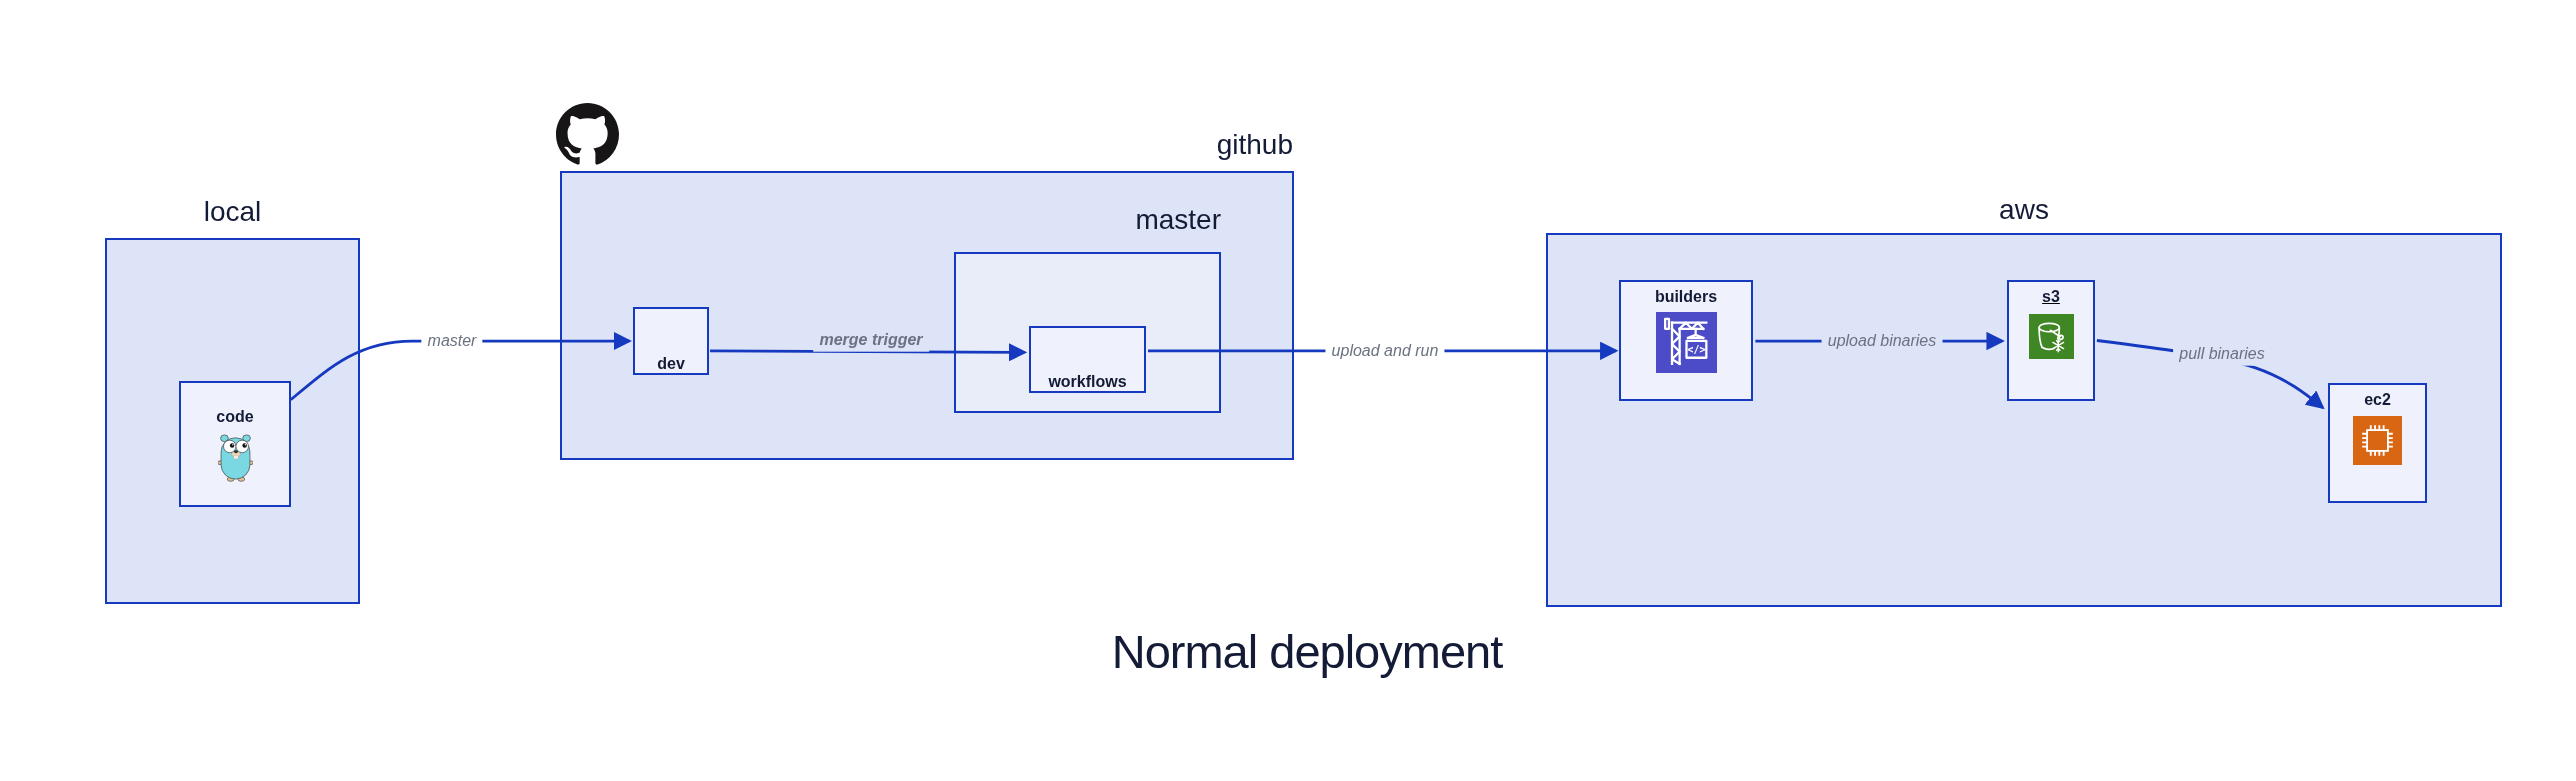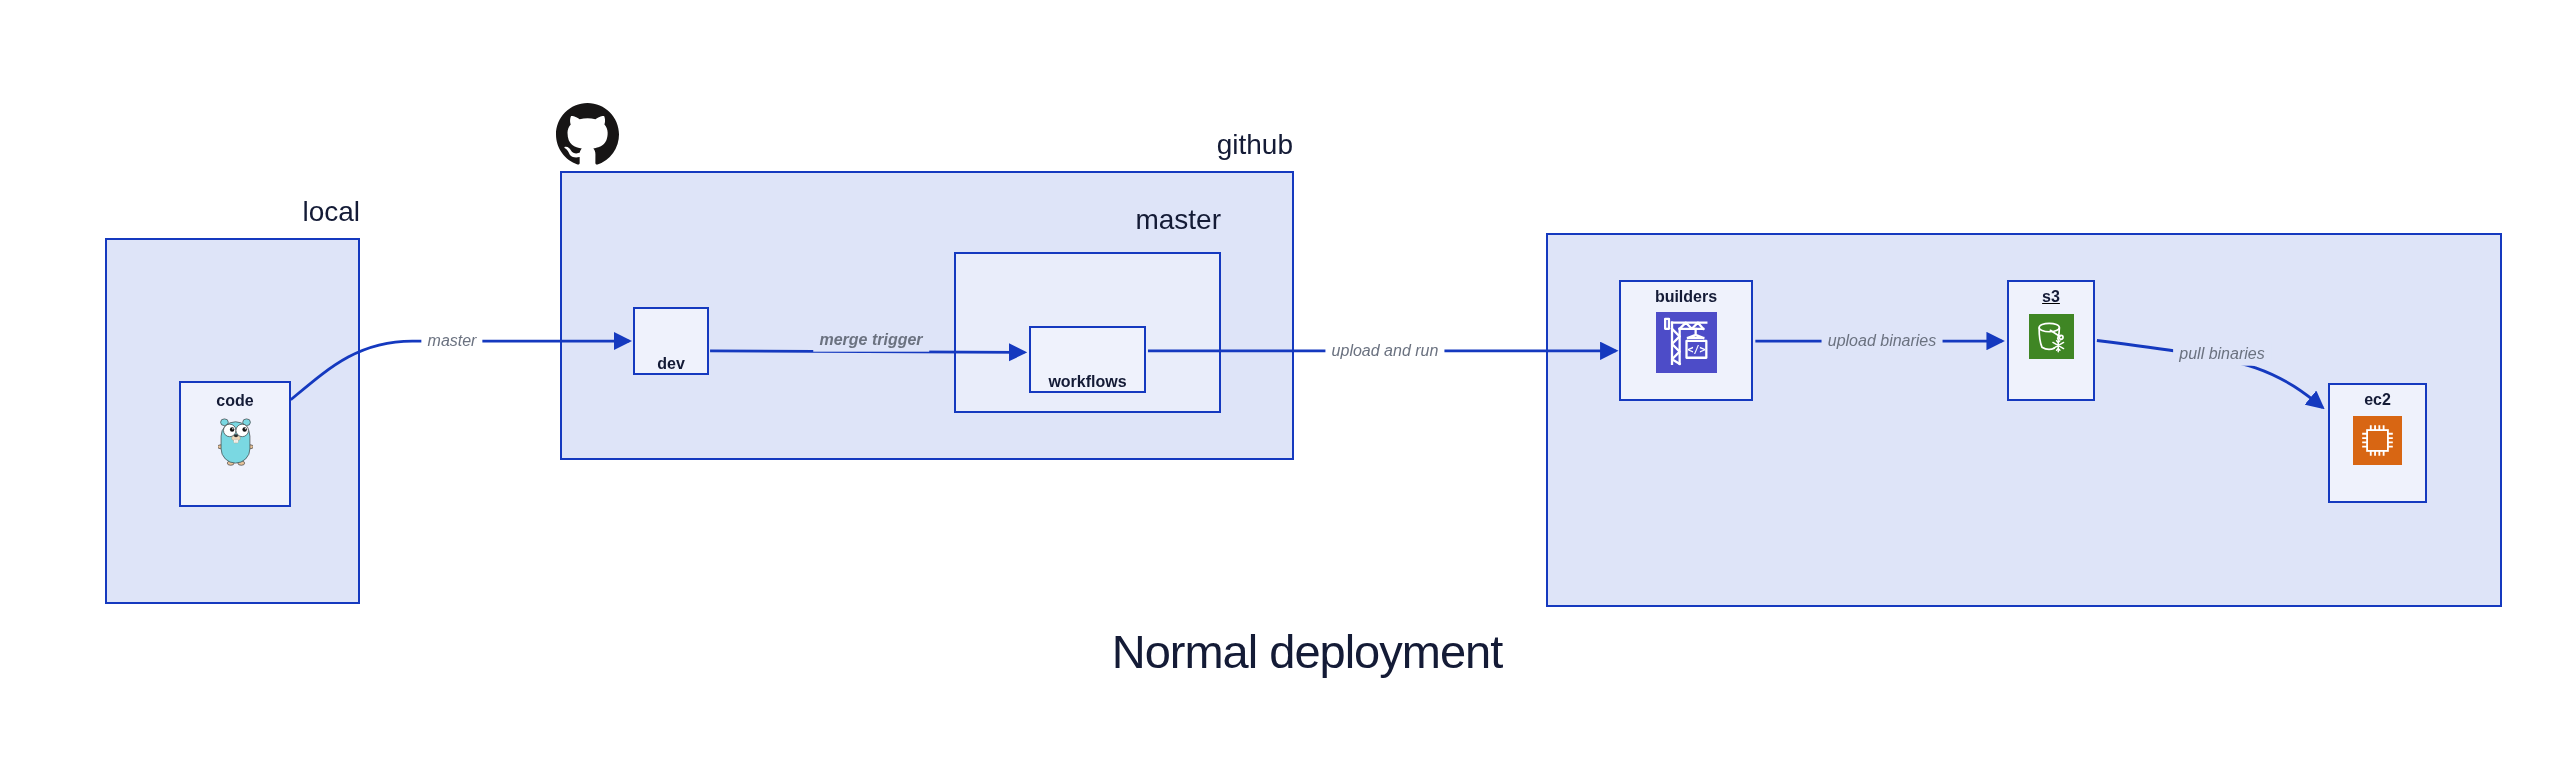--- a/index.html
+++ b/index.html
@@ -45,42 +45,43 @@
     text-underline-offset:6.2px;text-decoration-skip-ink:none;}
 
   .github-logo{position:absolute;left:556px;top:103px;z-index:2;}
   .icon-svg{display:block;}
 </style>
 </head>
 <body>
 
 <div id="canvas">
 
-  <div class="section-label" style="left:105px;top:197px;width:255px;text-align:right;">local</div>
+  <div class="section-label" style="left:105px;top:197px;width:255px;text-align:center;">local</div>
 
   <div class="section-label" style="left:1035px;top:130px;width:258px;text-align:right;">github</div>
 
   <div class="section-label" style="left:954px;top:205px;width:267px;text-align:right;">master</div>
 
+  <div class="section-label" style="left:1546px;top:195px;width:956px;text-align:center;">aws</div>
 
   <div class="github-logo">
     <svg class="icon-svg" viewBox="0 0 16 16" width="63" height="63" aria-hidden="true">
       <path fill="var(--github-black)" d="M8 0C3.58 0 0 3.58 0 8c0 3.54 2.29 6.53 5.47 7.59.4.07.55-.17.55-.38 0-.19-.01-.82-.01-1.49-2.01.37-2.53-.49-2.69-.94-.09-.23-.48-.94-.82-1.13-.28-.15-.68-.52-.01-.53.63-.01 1.08.58 1.23.82.72 1.21 1.87.87 2.33.66.07-.52.28-.87.51-1.07-1.78-.2-3.64-.89-3.64-3.95 0-.87.31-1.59.82-2.15-.08-.2-.36-1.02.08-2.12 0 0 .67-.21 2.2.82.64-.18 1.32-.27 2-.27s1.36.09 2 .27c1.53-1.04 2.2-.82 2.2-.82.44 1.1.16 1.92.08 2.12.51.56.82 1.27.82 2.15 0 3.07-1.87 3.75-3.65 3.95.29.25.54.73.54 1.48 0 1.07-.01 1.93-.01 2.2 0 .21.15.46.55.38A8.01 8.01 0 0 0 16 8c0-4.42-3.58-8-8-8z"></path>
     </svg>
   </div>
 
   <div class="box outer-box" style="left:105px;top:238px;width:255px;height:366px;"></div>
 
   <div class="box outer-box" style="left:560px;top:171px;width:734px;height:289px;"></div>
 
   <div class="box master-box" style="left:954px;top:252px;width:267px;height:161px;"></div>
 
   <div class="box outer-box" style="left:1546px;top:233px;width:956px;height:374px;"></div>
 
-  <div class="box leaf-box leaf-top" style="left:179px;top:381px;width:112px;height:126px;padding-top:9px;">
+  <div class="box leaf-box leaf-top" style="left:179px;top:381px;width:112px;height:126px;padding-top:25px;">
     <span class="node-label">code</span>
     <span>
       <svg class="icon-svg" viewBox="0 0 72 104" width="35" height="50" aria-hidden="true">
         <g stroke="#3b3b3b" stroke-width="1.4">
           <ellipse cx="13" cy="13" rx="8" ry="7" fill="var(--gopher-teal)"></ellipse>
           <ellipse cx="59" cy="13" rx="8" ry="7" fill="var(--gopher-teal)"></ellipse>
           <ellipse cx="5" cy="64" rx="6" ry="4" fill="#e8c39a"></ellipse>
           <ellipse cx="67" cy="64" rx="6" ry="4" fill="#e8c39a"></ellipse>
           <ellipse cx="26" cy="98" rx="7" ry="4.5" fill="#e8c39a"></ellipse>
           <ellipse cx="48" cy="98" rx="7" ry="4.5" fill="#e8c39a"></ellipse>

